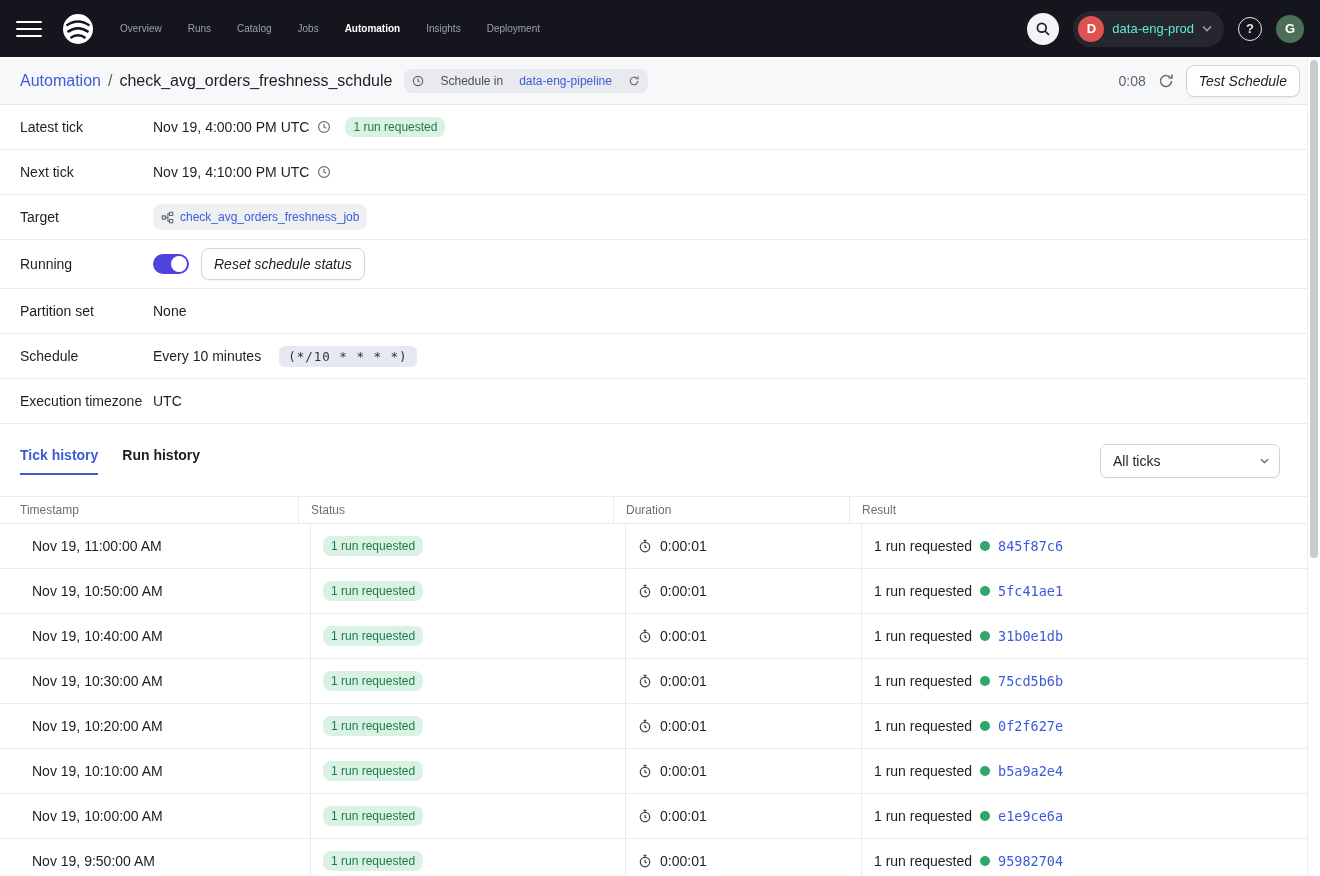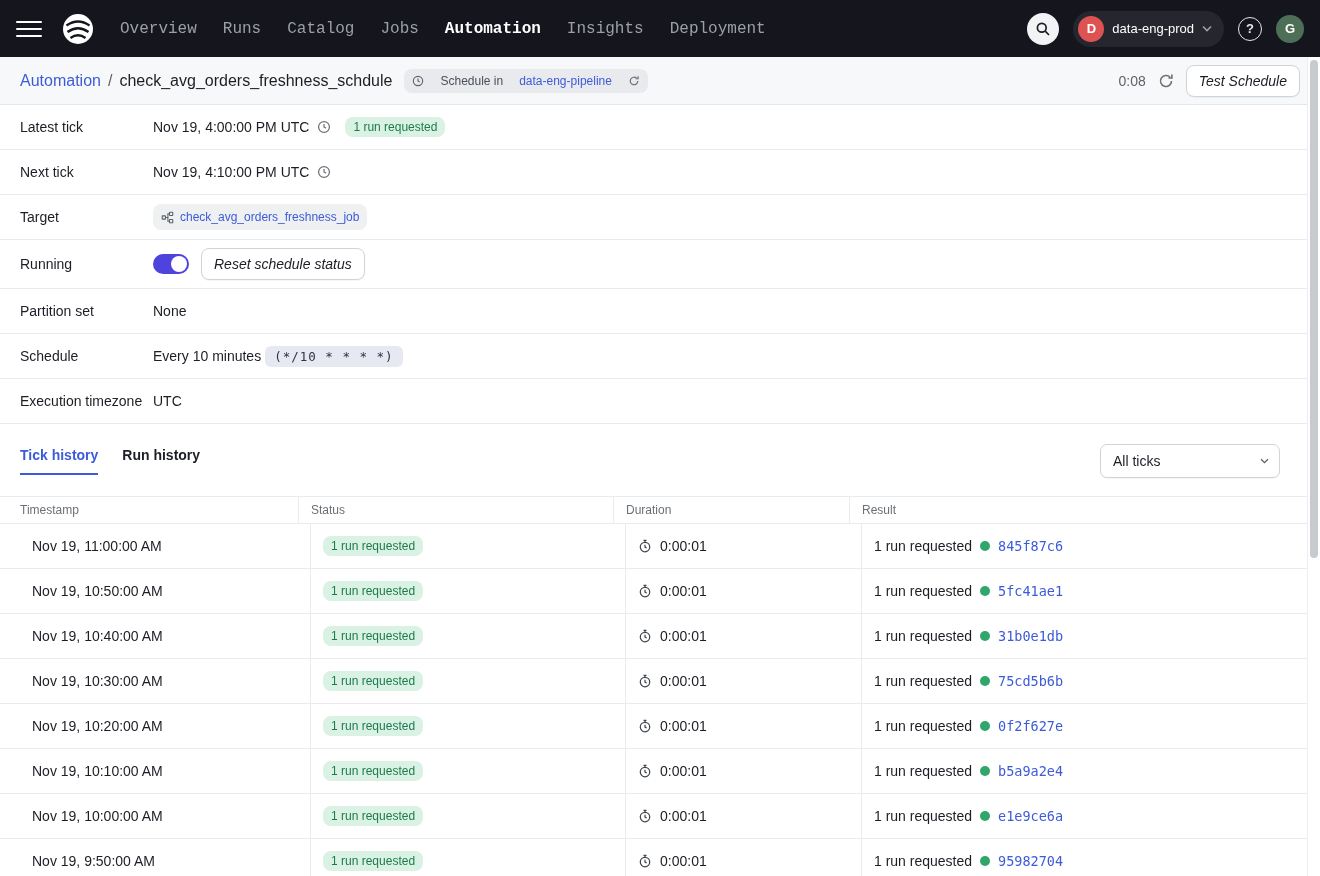--- a/index.html
+++ b/index.html
@@ -7,30 +7,30 @@
     font-family:"Liberation Sans", sans-serif; color:#1b1e24; font-size:14px; }
 
   
   .topnav { height:57px; background:#15151e; display:flex; align-items:center;
     padding:0 16px; gap:18px; }
   .hamburger { width:26px; height:26px; background:none; border:none; cursor:pointer;
     display:flex; flex-direction:column; justify-content:center; gap:5px; }
   .hamburger span { display:block; height:2px; background:#fff; border-radius:1px; }
   .logo { width:36px; height:36px; display:flex; align-items:center; justify-content:center; }
   .nav-items { display:flex; align-items:center; gap:26px; margin-left:6px; }
-  .nav-item { color:#9ba0a8; font-size:16px; text-decoration:none; cursor:pointer; background:none; border:none; font-family:Liberation Mono, monospace; }
+  .nav-item { color:#9ba0a8; font-size:10px; text-decoration:none; cursor:pointer; background:none; border:none; font-family:Liberation Sans, sans-serif; }
   .nav-item.active { color:#fff; font-weight:700; }
   .topnav-right { margin-left:auto; display:flex; align-items:center; gap:14px; }
   .search-btn { width:32px; height:32px; border-radius:50%; background:#f2f3f5; border:none;
     display:flex; align-items:center; justify-content:center; cursor:pointer; }
   .deploy-chip { display:flex; align-items:center; gap:8px; background:#26262f; border:none;
     border-radius:18px; height:36px; padding:4px 12px 4px 5px; cursor:pointer; }
   .deploy-dot { width:26px; height:26px; border-radius:50%; background:#dd5352; color:#fff;
     font-size:13px; font-weight:700; display:flex; align-items:center; justify-content:center; }
-  .deploy-name { color:#ffffff; font-size:13px; }
+  .deploy-name { color:#5eead4; font-size:13px; }
   .help-btn { width:24px; height:24px; border-radius:50%; border:1.6px solid #e6e8eb; background:none;
     color:#e6e8eb; font-size:13px; font-weight:700; cursor:pointer;
     display:flex; align-items:center; justify-content:center; }
   .avatar { width:28px; height:28px; border-radius:50%; background:#4d6f58; color:#fff;
     font-size:13px; font-weight:700; display:flex; align-items:center; justify-content:center; cursor:pointer; }
 
   
   .header-bar { height:48px; background:#f7f8f9; border-bottom:1px solid #e4e7ea;
     display:flex; align-items:center; padding:0 20px; gap:12px; }
   .crumb-root { color:#3d5bd9; font-size:16px; text-decoration:none; cursor:pointer; }
@@ -249,21 +249,21 @@
 
   <div class="detail-row">
     <div class="detail-label">Partition set</div>
     <div class="detail-value">
       <span>None</span>
     </div>
   </div>
 
   <div class="detail-row">
     <div class="detail-label">Schedule</div>
-    <div class="detail-value" style="gap:4px;">
+    <div class="detail-value" style="gap:18px;">
       <span>Every 10 minutes</span>
       <span class="cron-pill">(*/10 * * * *)</span>
     </div>
   </div>
 
   <div class="detail-row">
     <div class="detail-label">Execution timezone</div>
     <div class="detail-value">
       <span>UTC</span>
     </div>

